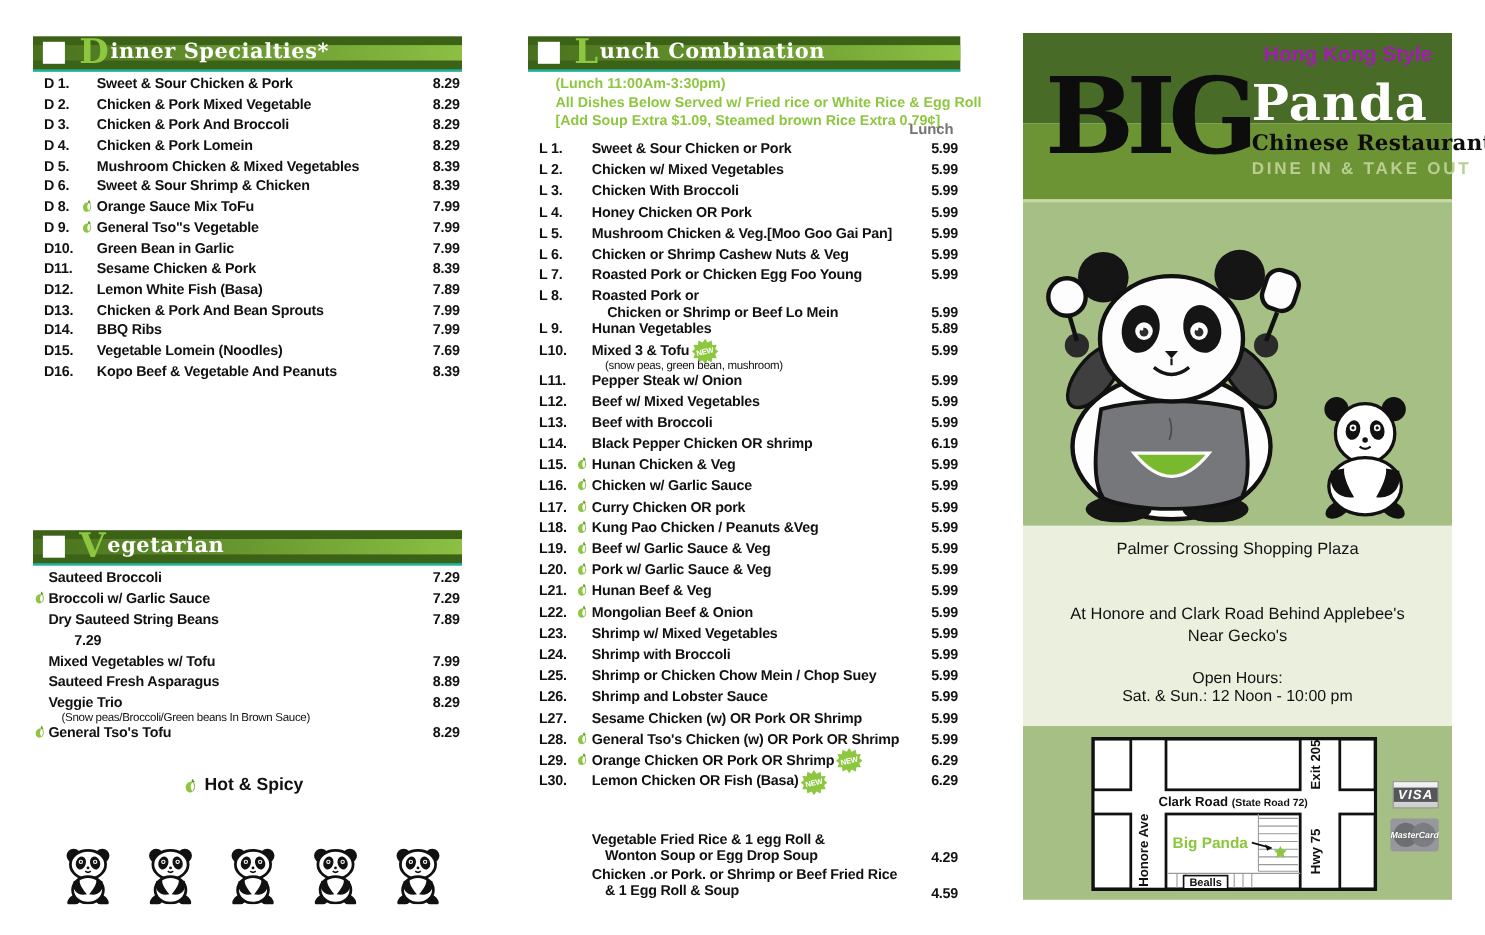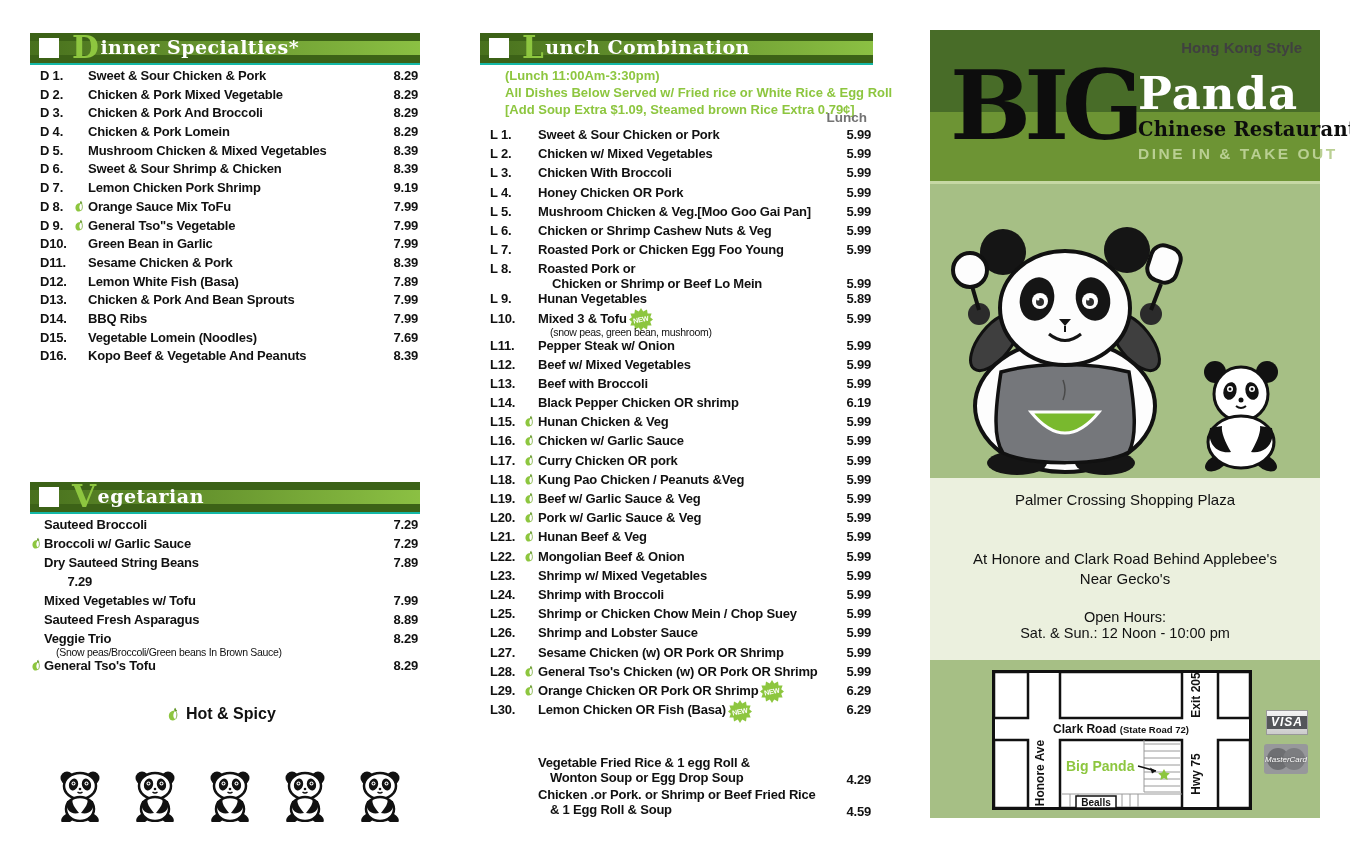--- a/index.html
+++ b/index.html
@@ -68,21 +68,21 @@
 
   
   #panel{position:absolute;left:930px;top:30px;width:390px;height:788px;}
   .band{position:absolute;left:0;right:0;}
   .band-dark{top:0;height:82px;background:#486c28;}
   .band-mid{top:82px;height:69px;background:#6d9434;border-bottom:3px solid #c6d8a4;}
   .band-sage{top:154px;height:294px;background:#a6bf85;}
   .band-pale{top:448px;height:182px;background:#ebf0de;}
   .band-map{top:630px;height:158px;background:#a6bf85;}
 
-  .hk{position:absolute;top:9px;right:18px;color:#404040;font-weight:bold;font-size:15px;z-index:3;}
+  .hk{position:absolute;top:9px;right:18px;color:#a21caf;font-weight:bold;font-size:19px;z-index:3;}
   .biglogo{position:absolute;left:20px;top:28px;z-index:3;color:#0d0d0d;
     font-family:"DejaVu Serif",serif;font-weight:bold;font-size:96px;line-height:1;letter-spacing:-7px;}
   .logo-right{position:absolute;left:208px;top:41px;z-index:3;white-space:nowrap;}
   .panda-word{color:#fff;font-family:"DejaVu Serif",serif;font-weight:bold;font-size:45px;
     line-height:1;letter-spacing:1px;}
   .chin{color:#0d0d0d;font-family:"DejaVu Serif",serif;font-weight:bold;font-size:19.5px;
     line-height:1;margin-top:4px;letter-spacing:.2px;}
   .dine{color:#b9cf92;font-weight:bold;font-size:15.5px;letter-spacing:2.5px;margin-top:5px;}
 
   .panda-art{position:absolute;left:15px;top:190px;width:340px;height:255px;z-index:2;}
@@ -96,21 +96,21 @@
 
   .visa{position:absolute;left:336px;top:680px;width:42px;height:25px;z-index:2;
     background:linear-gradient(#f4f4f4,#cccccc);border:1px solid #999;box-sizing:border-box;}
   .visa-band{margin-top:5px;height:13px;background:#54565a;color:#fff;text-align:center;
     font-style:italic;font-weight:bold;font-size:12px;line-height:13px;letter-spacing:1px;}
   .mc{position:absolute;left:334px;top:714px;width:44px;height:30px;z-index:2;
     background:#97989b;border-radius:3px;overflow:hidden;}
   .mc-c1,.mc-c2{position:absolute;top:4px;width:22px;height:22px;border-radius:50%;background:#6e6f72;}
   .mc-c1{left:3px;}
   .mc-c2{left:19px;background:#7c7d80;}
-  .mc-t{position:absolute;left:0;right:0;top:11px;color:#fff;font-style:italic;font-weight:normal;
+  .mc-t{position:absolute;left:0;right:0;top:11px;color:#fff;font-style:italic;font-weight:bold;
     font-size:8px;text-align:center;text-shadow:0 0 2px #555;}
 
   svg text{font-family:"Liberation Sans",sans-serif;}
 </style>
 </head>
 <body>
 
 <svg width="0" height="0" style="position:absolute" aria-hidden="true">
   <defs>
     <g id="chili">
@@ -185,27 +185,20 @@
         </span>
         <span class="namecol"><span class="nm">Mushroom Chicken &amp; Mixed Vegetables</span></span>
         <span class="pricecol">8.39</span>
       </div>
       <div class="mrow">
         <span class="numcol">
           <span class="num">D 6.</span>
         </span>
         <span class="namecol"><span class="nm">Sweet &amp; Sour Shrimp &amp; Chicken</span></span>
         <span class="pricecol">8.39</span>
-      </div>
-      <div class="mrow">
-        <span class="numcol">
-          <span class="num">D 7.</span>
-        </span>
-        <span class="namecol"><span class="nm">Lemon Chicken Pork Shrimp</span></span>
-        <span class="pricecol">9.19</span>
       </div>
       <div class="mrow">
         <span class="numcol">
           <span class="num">D 8.</span>
           <svg class="chili-svg" viewBox="0 0 14 14">
             <use href="#chili"></use>
           </svg>
         </span>
         <span class="namecol"><span class="nm">Orange Sauce Mix ToFu</span></span>
         <span class="pricecol">7.99</span>

